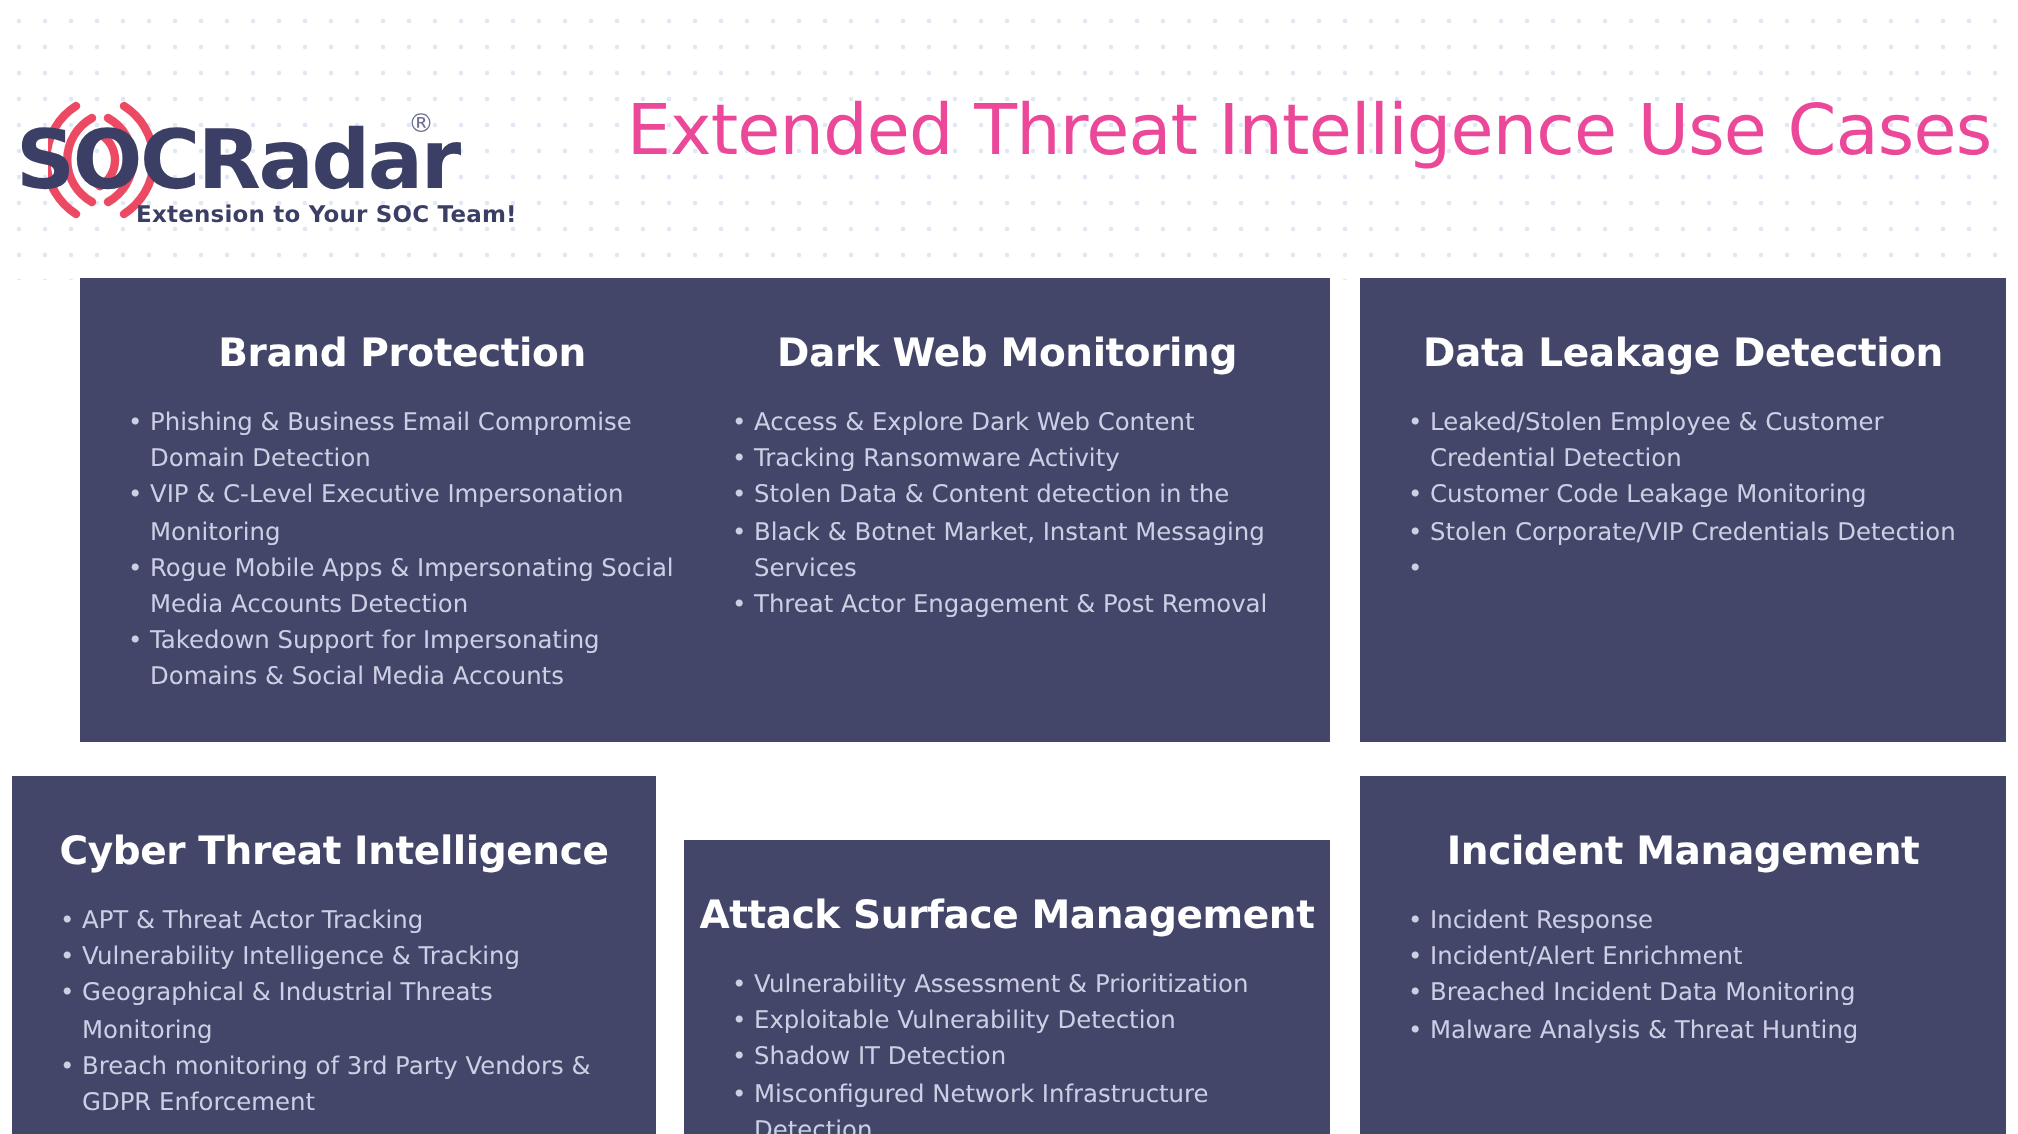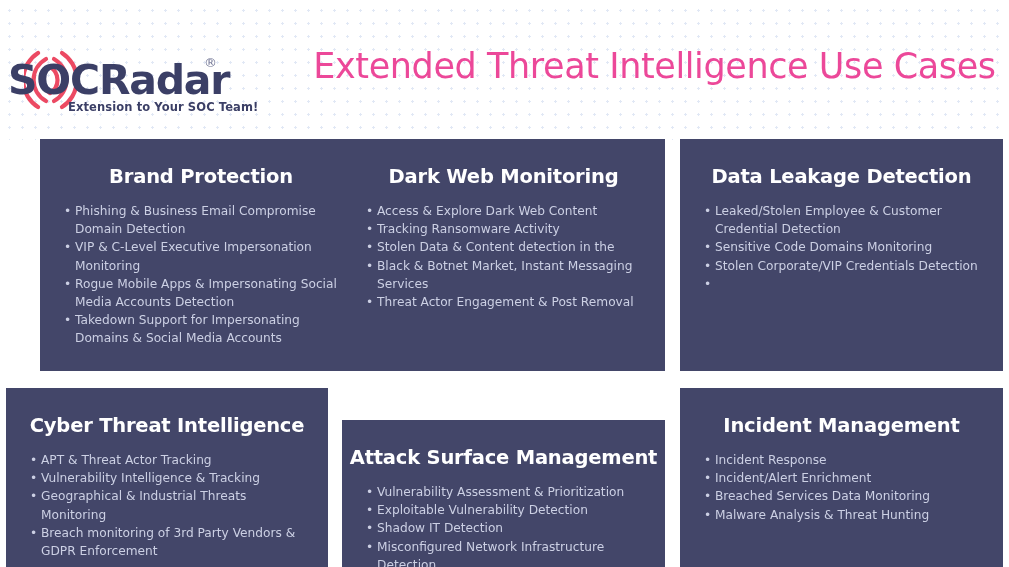--- a/index.html
+++ b/index.html
@@ -164,21 +164,21 @@
       <li><span class="bullet">•</span><span>Stolen Data &amp; Content detection in the</span></li>
       <li><span class="bullet">•</span><span>Black &amp; Botnet Market, Instant Messaging Services</span></li>
       <li><span class="bullet">•</span><span>Threat Actor Engagement &amp; Post Removal</span></li>
     </ul>
   </div>
 
   <div class="card" id="card-2">
     <div class="c-title">Data Leakage Detection</div>
     <ul>
       <li><span class="bullet">•</span><span>Leaked/Stolen Employee &amp; Customer Credential Detection</span></li>
-      <li><span class="bullet">•</span><span>Sensitive Code Domains Monitoring</span></li>
+      <li><span class="bullet">•</span><span>Customer Code Leakage Monitoring</span></li>
       <li><span class="bullet">•</span><span>Stolen Corporate/VIP Credentials Detection</span></li>
       <li><span class="bullet">•</span></li>
     </ul>
   </div>
 
   <div class="card" id="card-3">
     <div class="c-title">Cyber Threat Intelligence</div>
     <ul>
       <li><span class="bullet">•</span><span>APT &amp; Threat Actor Tracking</span></li>
       <li><span class="bullet">•</span><span>Vulnerability Intelligence &amp; Tracking</span></li>
@@ -195,18 +195,18 @@
       <li><span class="bullet">•</span><span>Shadow IT Detection</span></li>
       <li><span class="bullet">•</span><span>Misconfigured Network Infrastructure Detection</span></li>
     </ul>
   </div>
 
   <div class="card" id="card-5">
     <div class="c-title">Incident Management</div>
     <ul>
       <li><span class="bullet">•</span><span>Incident Response</span></li>
       <li><span class="bullet">•</span><span>Incident/Alert Enrichment</span></li>
-      <li><span class="bullet">•</span><span>Breached Services Data Monitoring</span></li>
+      <li><span class="bullet">•</span><span>Breached Incident Data Monitoring</span></li>
       <li><span class="bullet">•</span><span>Malware Analysis &amp; Threat Hunting</span></li>
     </ul>
   </div>
 
 </div>
 
 </body></html>

